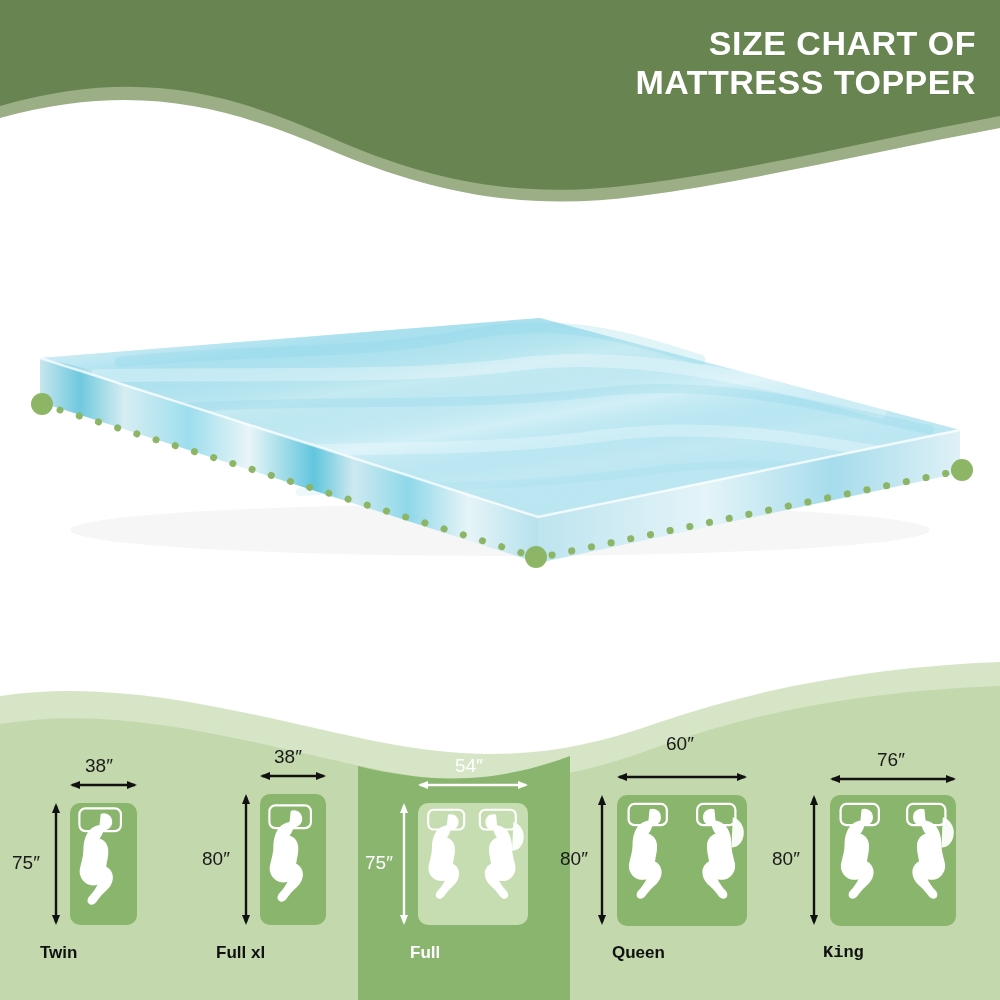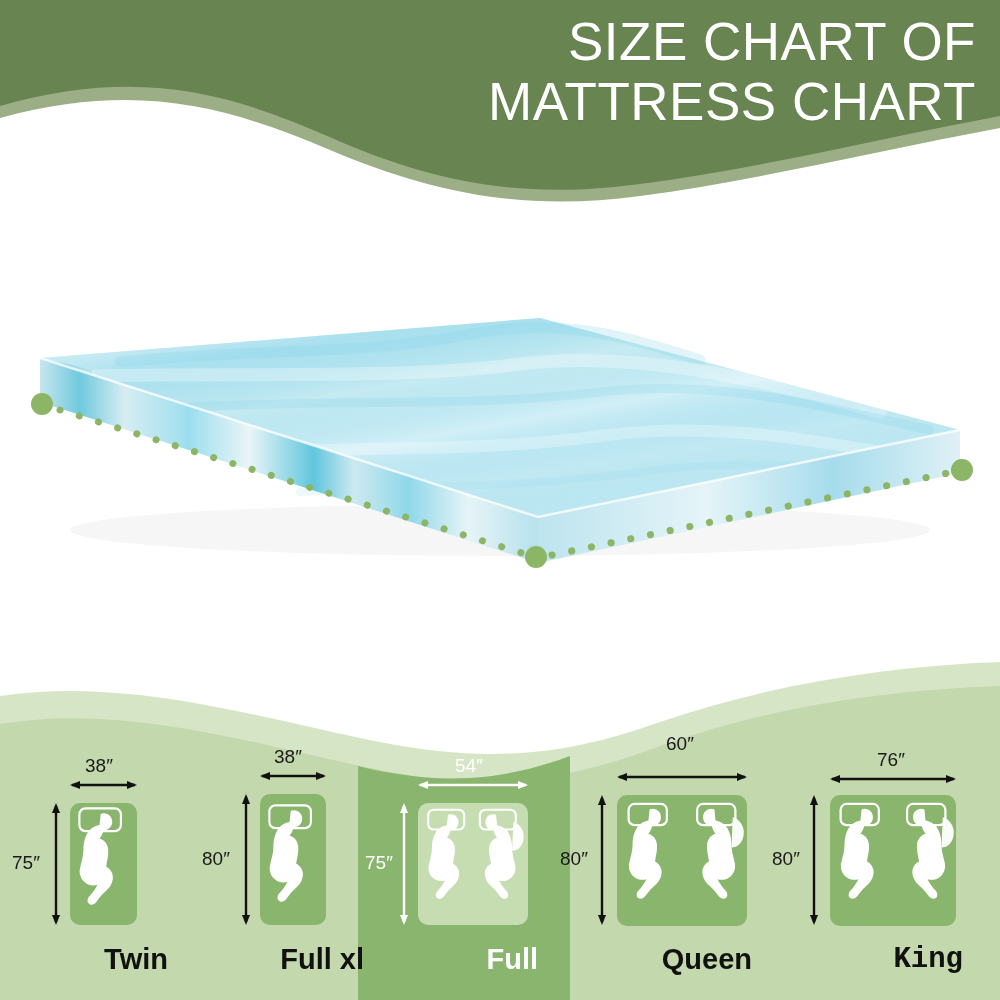--- a/index.html
+++ b/index.html
@@ -9,25 +9,25 @@
     background:#ffffff;
     font-family:"Liberation Sans","DejaVu Sans",sans-serif;
     position:relative;
   }
   .stage{position:absolute;inset:0;width:1000px;height:1000px;}
 
   
   .header-wrap{position:absolute;left:0;top:0;width:1000px;height:240px;}
   .header-svg{position:absolute;left:0;top:0;}
   .header-title{
-    position:absolute;right:24px;top:12px;
+    position:absolute;right:24px;top:24px;
     text-align:right;color:#ffffff;
-    font-weight:normal;letter-spacing:.5px;
+    font-weight:bold;letter-spacing:.5px;
     line-height:1.14;
-    font-size:53px;
+    font-size:34px;
     text-shadow:0 1px 0 rgba(0,0,0,.05);
   }
   .header-title div{white-space:nowrap;}
 
   
   .hero{position:absolute;left:0;top:230px;width:1000px;height:470px;}
   .hero-svg{position:absolute;left:0;top:0;}
   .dim-label{
     position:absolute;font-weight:bold;font-size:29px;color:#7faa5c;
     letter-spacing:.5px;
@@ -39,22 +39,22 @@
   .bottom{position:absolute;left:0;top:660px;width:1000px;height:340px;}
   .bottom-svg{position:absolute;left:0;top:0;}
   .beds{position:absolute;left:0;top:0;width:1000px;height:340px;}
 
   .bed{position:absolute;}
   .bed .tile{
     position:absolute;border-radius:10px;background:#8ab56c;
   }
   .bed.highlight .tile{background:#c6dcb1;}
   .bed .name{
-    position:absolute;text-align:right;font-weight:bold;
-    font-size:29px;color:#111111;white-space:nowrap;
+    position:absolute;text-align:left;font-weight:bold;
+    font-size:17px;color:#111111;white-space:nowrap;
   }
   .bed.highlight .name{color:#ffffff;}
 
   .meas{position:absolute;font-size:19px;color:#1a1a1a;font-weight:normal;white-space:nowrap;}
   .bed.highlight .meas{color:#ffffff;}
 
   .sil{position:absolute;left:0;top:0;}
 </style>
 </head>
 <body>
@@ -65,21 +65,21 @@
     <svg class="header-svg" width="1000" height="240" viewBox="0 0 1000 240">
 
       <path d="M0,118 C140,80 230,108 330,150 C430,192 520,212 640,196
                C760,180 880,150 1000,128 L1000,0 L0,0 Z" fill="#9bae85"></path>
 
       <path d="M0,106 C140,66 232,94 332,138 C432,182 520,200 640,184
                C762,168 882,138 1000,116 L1000,0 L0,0 Z" fill="#688450"></path>
     </svg>
     <div class="header-title">
       <div>SIZE CHART OF</div>
-      <div>MATTRESS CHART</div>
+      <div>MATTRESS TOPPER</div>
     </div>
   </div>
 
   <div class="hero">
     <svg class="hero-svg" width="1000" height="470" viewBox="0 0 1000 470">
       <defs>
         <linearGradient id="topG" x1="0" y1="0" x2="0.75" y2="1">
           <stop offset="0%" stop-color="#d7eff6"></stop>
           <stop offset="22%" stop-color="#a9e0ef"></stop>
           <stop offset="40%" stop-color="#e6f6f8"></stop>

